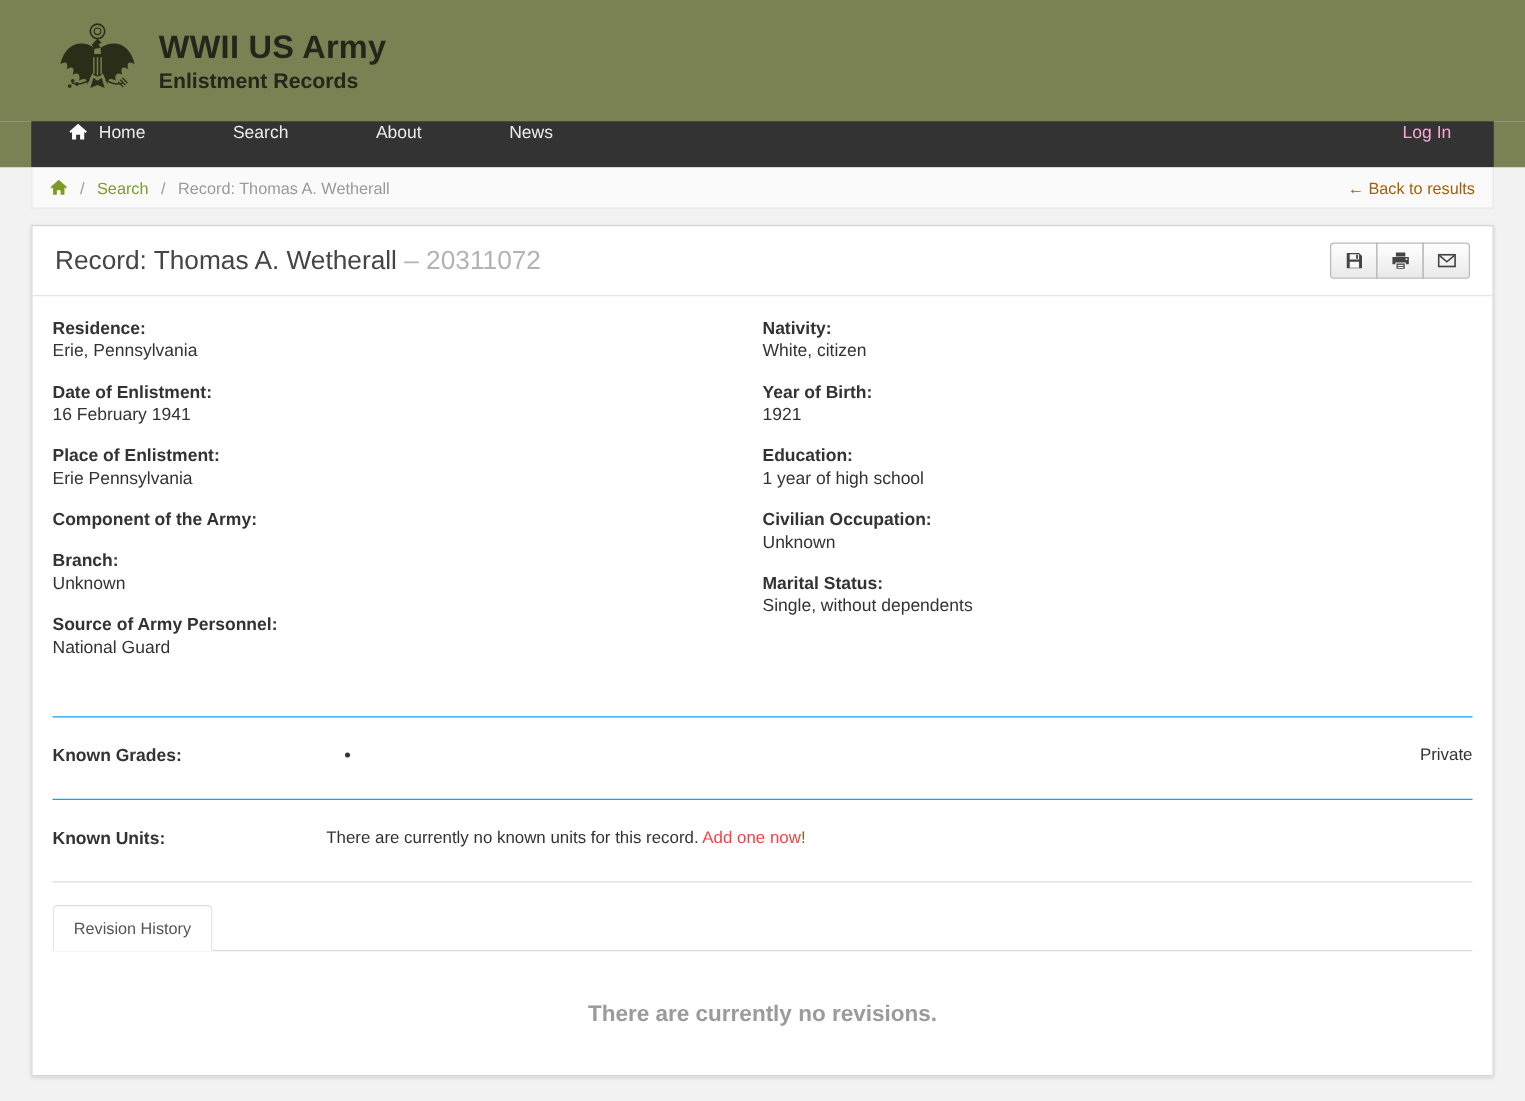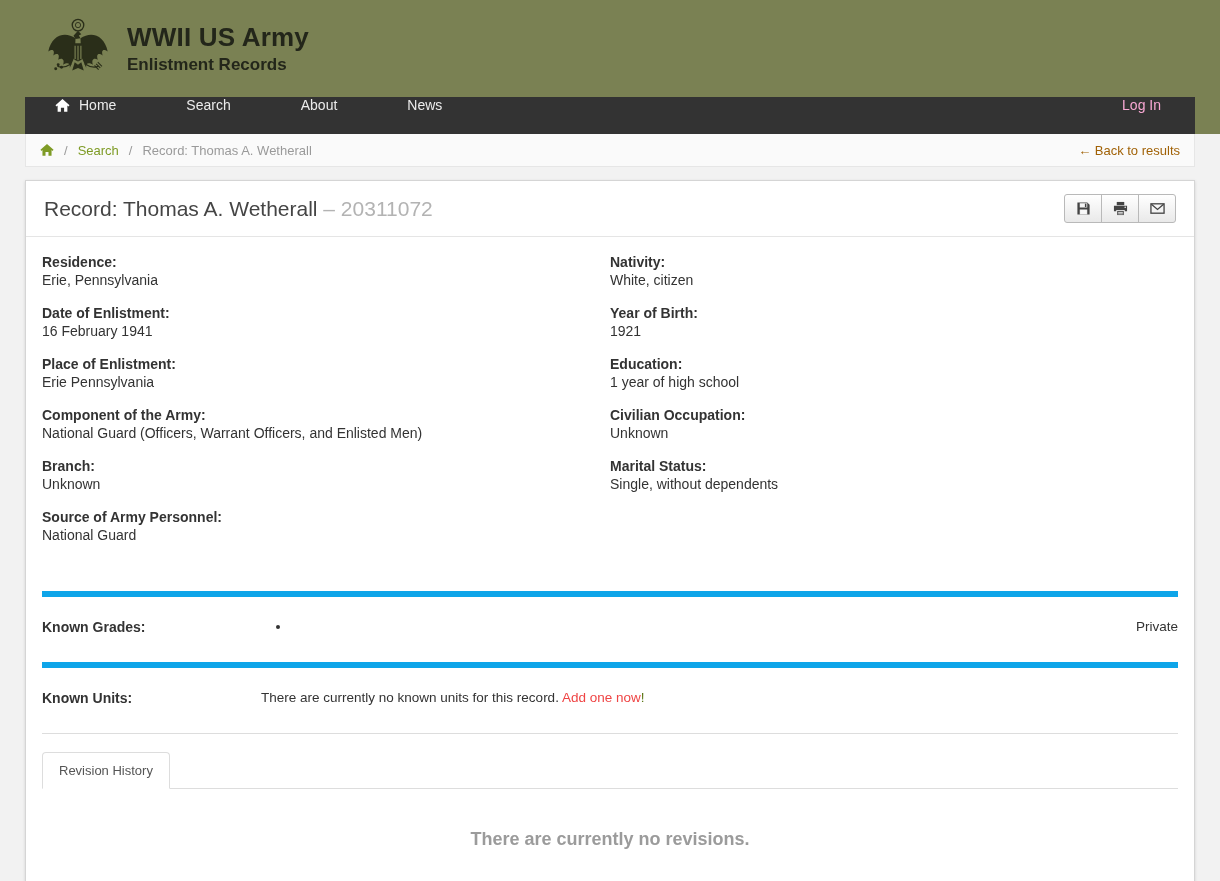--- a/index.html
+++ b/index.html
@@ -81,21 +81,21 @@
 
   
   .fields-area { flex: 1; min-width: 0; }
   .fields-cols { display: flex; }
   .fields-col { width: 50%; padding-right: 20px; }
   .field { margin-bottom: 15px; }
   .field-label { font-weight: bold; font-size: 14px; color: #333333; line-height: 18px; }
   .field-value { font-size: 14px; color: #333333; line-height: 18px; }
 
   .sections { margin-top: 32px; }
-  .section { border-top: 6px solid #0ea5e9; padding: 22px 0 27px 0; display: flex; }
+  .section { border-top: 1px solid #0ea5e9; padding: 22px 0 27px 0; display: flex; }
   .sec-label { width: 219px; flex-shrink: 0; font-weight: bold; font-size: 14px; color: #333333; }
   .sec-content { flex: 1; font-size: 13.5px; color: #333333; }
   .grades-list { margin: 0; padding-left: 30px; text-align: right; }
   .grades-list li { font-size: 13.5px; color: #333333; }
   .units-link { color: #ef4444; text-decoration: none; cursor: pointer; }
   .units-suffix { color: #5c7716; }
 
   
   .tabs-block { border-top: 1px solid #dddddd; padding-top: 18px; }
   .tab-nav { border-bottom: 1px solid #dddddd; display: flex; }
@@ -235,21 +235,20 @@
               <div class="field">
                 <div class="field-label">Date of Enlistment:</div>
                 <div class="field-value">16 February 1941</div>
               </div>
               <div class="field">
                 <div class="field-label">Place of Enlistment:</div>
                 <div class="field-value">Erie Pennsylvania</div>
               </div>
               <div class="field">
                 <div class="field-label">Component of the Army:</div>
-                <div class="field-value">National Guard (Officers, Warrant Officers, and Enlisted Men)</div>
               </div>
               <div class="field">
                 <div class="field-label">Branch:</div>
                 <div class="field-value">Unknown</div>
               </div>
               <div class="field">
                 <div class="field-label">Source of Army Personnel:</div>
                 <div class="field-value">National Guard</div>
               </div>
             </div>

